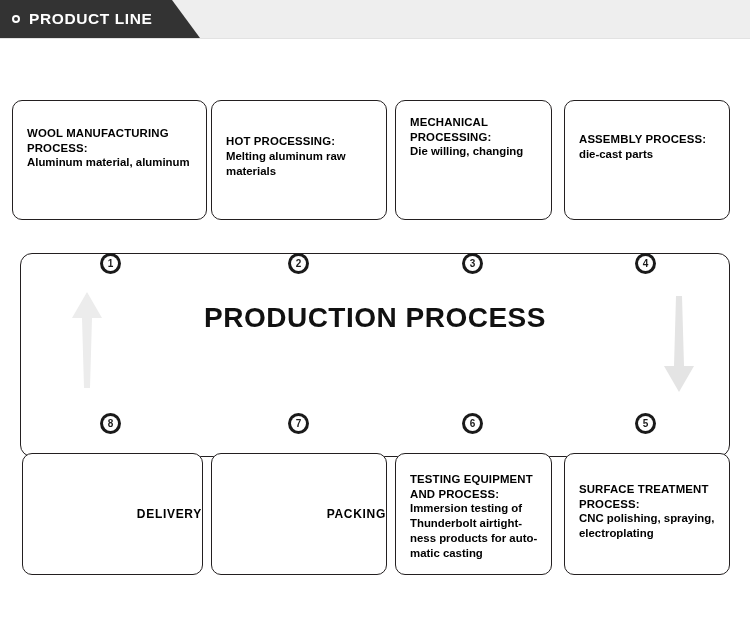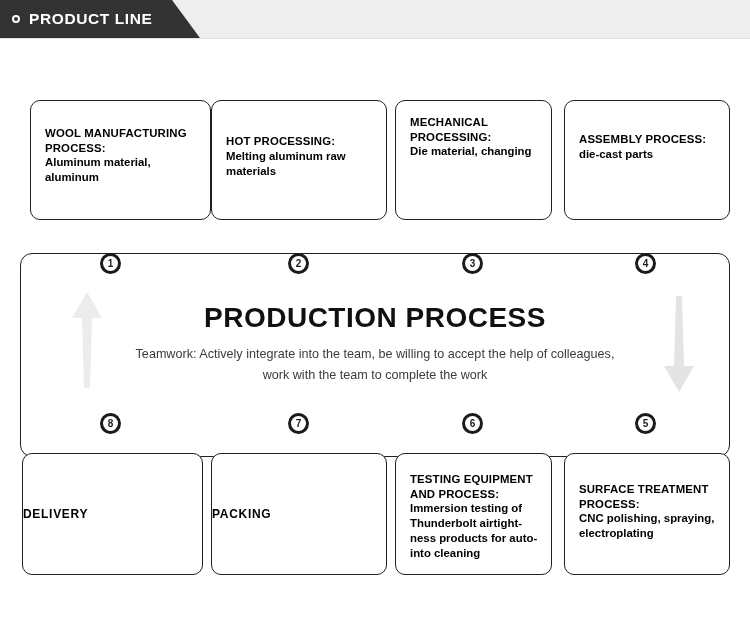--- a/index.html
+++ b/index.html
@@ -89,29 +89,29 @@
     font-size: 11.4px;
     font-weight: bold;
     color: #000000;
     line-height: 15px;
   }
   .card-centered-label {
     position: absolute;
     left: 0; right: 0;
     top: 50%;
     transform: translateY(-50%);
-    text-align: left;
+    text-align: right;
     font-size: 12px;
     font-weight: bold;
     letter-spacing: 0.7px;
     color: #000000;
   }
 
   
-  #card-top-1 { left: 30px;  top: 100px; width: 181px; height: 120px; }
+  #card-top-1 { left: 12px;  top: 100px; width: 195px; height: 120px; }
   #card-top-2 { left: 211px; top: 100px; width: 176px; height: 120px; }
   #card-top-3 { left: 395px; top: 100px; width: 157px; height: 120px; }
   #card-top-4 { left: 564px; top: 100px; width: 166px; height: 120px; padding-left: 43px; }
 
   #card-top-1 .card-inner { top: 25px; }
   #card-top-2 .card-inner { top: 33px; }
   #card-top-3 .card-inner { top: 14px; }
   #card-top-4 .card-inner { top: 31px; }
 
   
@@ -225,34 +225,33 @@
     <div class="card-title">HOT PROCESSING:</div>
     <div class="card-body">Melting aluminum raw</div>
     <div class="card-body">materials</div>
   </div>
 </div>
 
 <div class="card" id="card-top-3">
   <div class="card-inner">
     <div class="card-title">MECHANICAL</div>
     <div class="card-title">PROCESSING:</div>
-    <div class="card-body">Die material, changing</div>
+    <div class="card-body">Die willing, changing</div>
   </div>
 </div>
 
 <div class="card" id="card-top-4">
   <div class="card-inner">
     <div class="card-title">ASSEMBLY PROCESS:</div>
     <div class="card-body">die-cast parts</div>
   </div>
 </div>
 
 <div id="production-panel">
   <div id="production-title">PRODUCTION PROCESS</div>
-  <div id="production-subtitle">Teamwork: Actively integrate into the team, be willing to accept the help of colleagues, work with the team to complete the work</div>
 </div>
 
 <svg class="flow-arrow" id="arrow-up" viewBox="0 0 34 96">
   <polygon points="17,0 32,26 22,26 20,96 14,96 12,26 2,26" fill="#ececec"></polygon>
 </svg>
 
 <svg class="flow-arrow" id="arrow-down" viewBox="0 0 34 96">
   <polygon points="17,96 32,70 22,70 20,0 14,0 12,70 2,70" fill="#e4e4e4"></polygon>
 </svg>
 
@@ -305,21 +304,21 @@
   <div class="card-centered-label">PACKING</div>
 </div>
 
 <div class="card" id="card-bot-6">
   <div class="card-inner">
     <div class="card-title">TESTING EQUIPMENT</div>
     <div class="card-title">AND PROCESS:</div>
     <div class="card-body">Immersion testing of</div>
     <div class="card-body">Thunderbolt airtight-</div>
     <div class="card-body">ness products for auto-</div>
-    <div class="card-body">into cleaning</div>
+    <div class="card-body">matic casting</div>
   </div>
 </div>
 
 <div class="card" id="card-bot-5">
   <div class="card-inner">
     <div class="card-title">SURFACE TREATMENT</div>
     <div class="card-title">PROCESS:</div>
     <div class="card-body">CNC polishing, spraying,</div>
     <div class="card-body">electroplating</div>
   </div>

